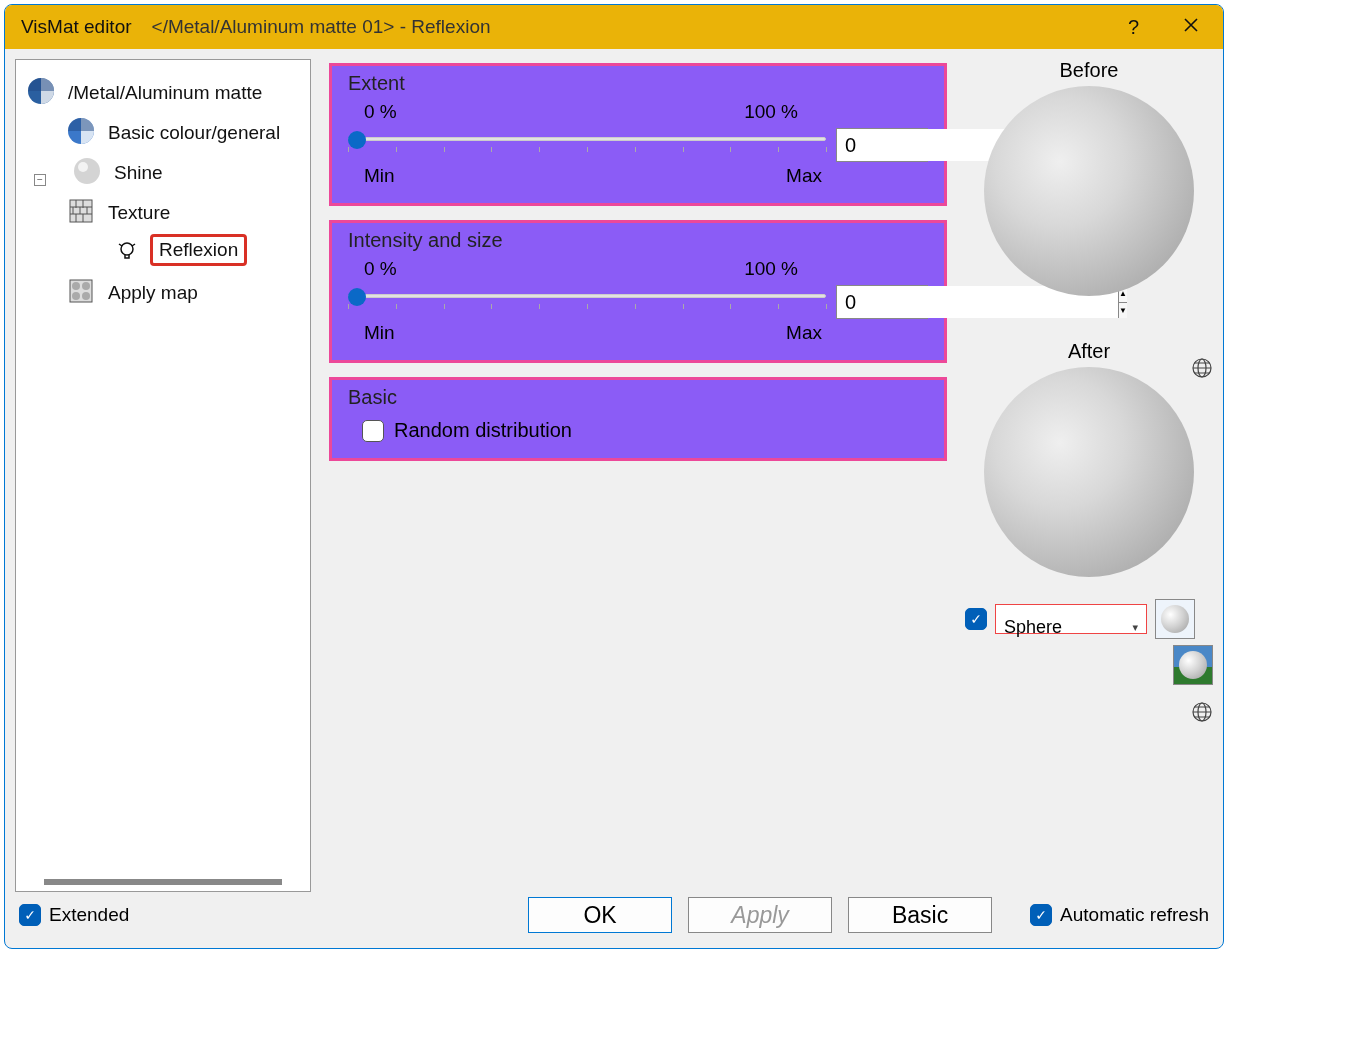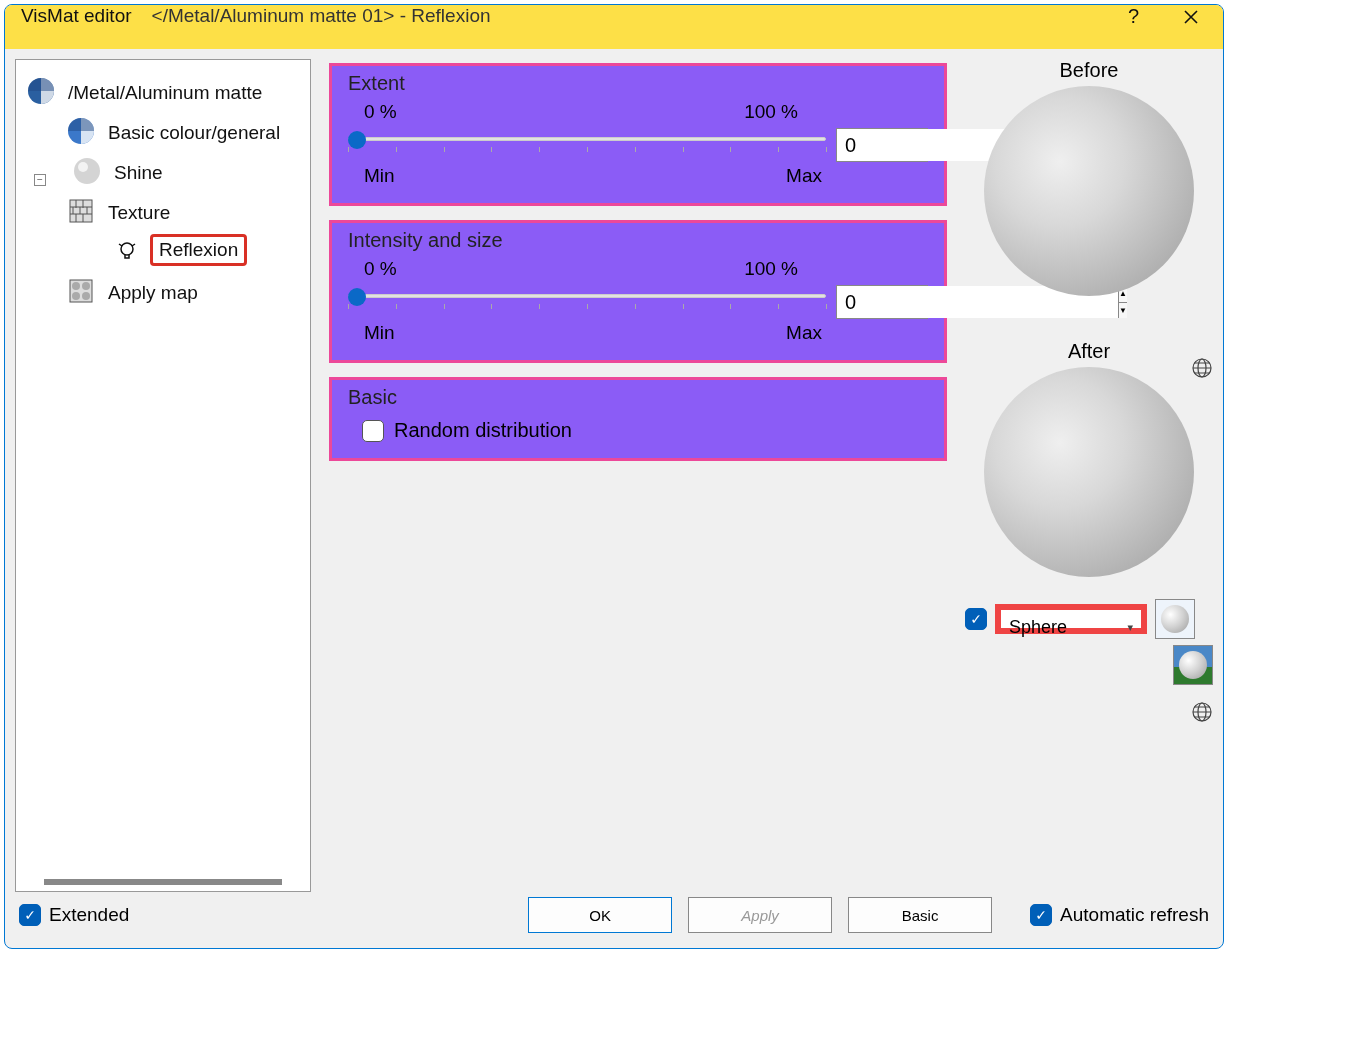--- a/index.html
+++ b/index.html
@@ -12,24 +12,24 @@
   border-radius: 8px;
   background: #f0f0f0;
   display: flex;
   flex-direction: column;
   position: relative;
   margin: 4px;
   overflow: hidden;
 }
 
 .titlebar {
-  background: #fde047;
+  background: #eab308;
   height: 44px;
   display: flex;
-  align-items: flex-start;
+  align-items: center;
   padding: 0 16px;
   font-size: 19px;
   color: #111;
 }
 .titlebar .title-main { font-weight: 400; margin-right: 20px; }
 .titlebar .title-doc { color: #333; }
 .titlebar .spacer { flex: 1; }
 .titlebar .help { font-size: 20px; margin-right: 36px; cursor: pointer; }
 .titlebar .close { font-size: 18px; cursor: pointer; padding: 4px 8px; }
 
@@ -132,42 +132,42 @@
   width: 210px; height: 210px; border-radius: 50%;
   background: radial-gradient(circle at 36% 36%, #efefef 0%, #d8d8d8 34%, #bcbcbc 64%, #9a9a9a 100%);
   margin-bottom: 10px;
 }
 .globe-icon { position:absolute; right:0; font-size:22px; color:#444; cursor:pointer; }
 
 .preview-bottom-row {
   display:flex; align-items:center; gap:8px; margin-top:6px; width:100%; justify-content:flex-start;
 }
 .shape-select {
-  height:30px; border:6px solid #ef4444; background:#fff; font-size:18px; padding:16px 24px 0 8px;
+  height:30px; border:1px solid #ef4444; background:#fff; font-size:18px; padding:16px 24px 0 8px;
   position:relative; width:152px; display:flex; align-items:center;
 }
 .shape-select .caret { position:absolute; right:8px; font-size:11px; color:#444; }
 .shape-thumb {
   width:40px; height:40px; border:1px solid #888; background:#eef4fb;
   display:flex; align-items:center; justify-content:center;
 }
 .shape-thumb .mini-sphere {
   width:28px; height:28px; border-radius:50%;
   background: radial-gradient(circle at 34% 34%, #fff 0%, #d0d0d0 50%, #9a9a9a 100%);
 }
 .shape-thumb.sky {
   background: linear-gradient(to bottom, #4a88c7 0%, #4a88c7 55%, #2e7a2e 55%, #2e7a2e 100%);
 }
 
 .footer {
   height: 56px; display:flex; align-items:center; padding: 0 14px 10px 14px; gap: 18px;
 }
 .footer .btn {
   height: 36px; min-width: 144px; border:1px solid #888; background:#fdfdfd;
-  font-size:15px; display:flex; align-items:center; justify-content:center; cursor:pointer;
+  font-size:23px; display:flex; align-items:center; justify-content:center; cursor:pointer;
 }
 .footer .btn.primary { border:1px solid #0078d4; }
 .footer .btn.disabled { color:#999;font-style:italic; }
 .footer .left-check { display:flex; align-items:center; gap:8px; font-size:19px; }
 .footer .spacer { flex:1; min-width: 50px; }
 
 </style>
 </head>
 <body>
 

